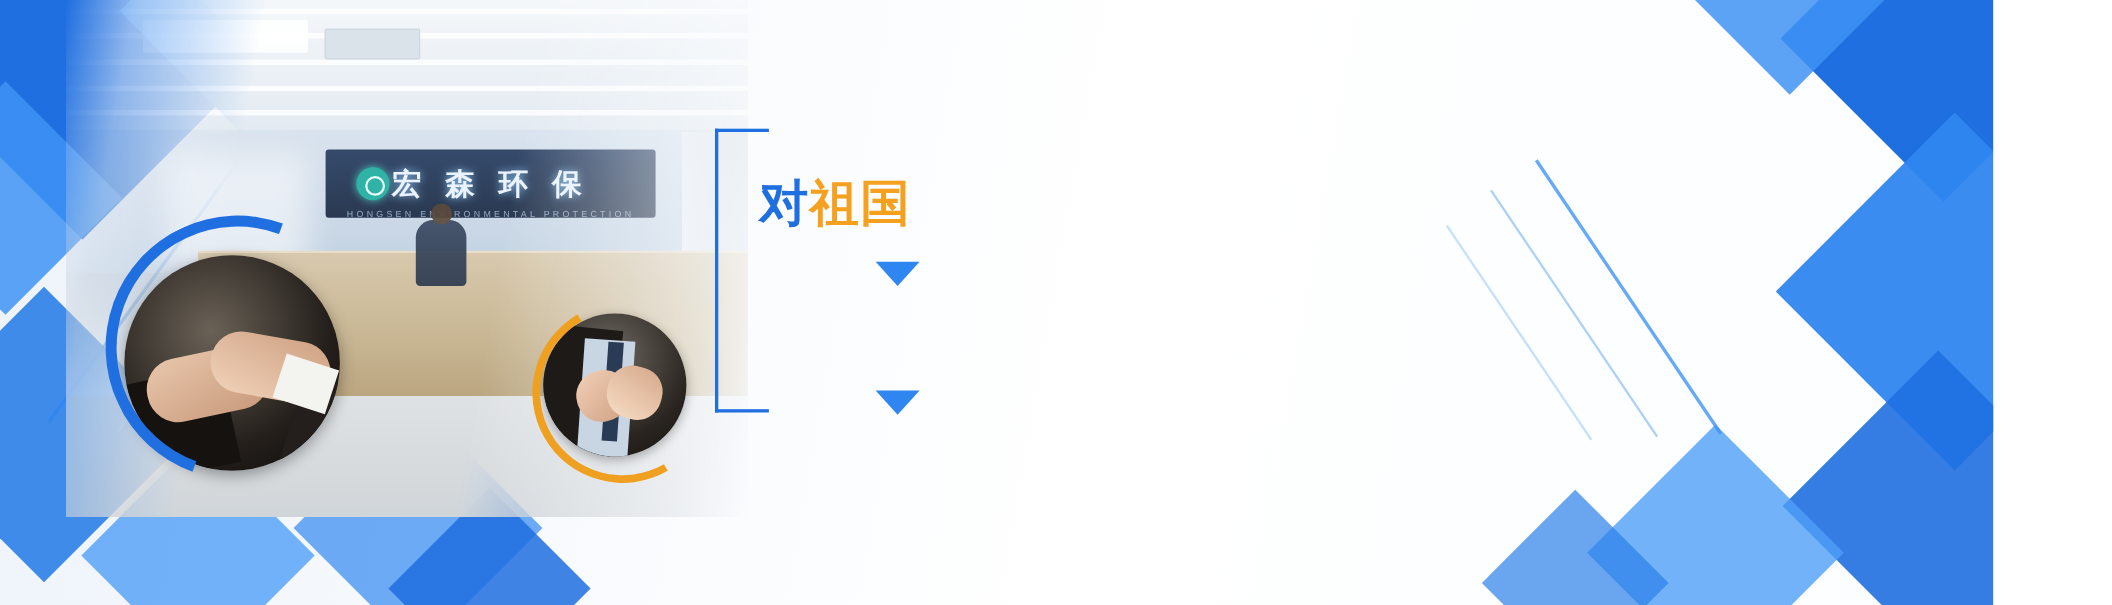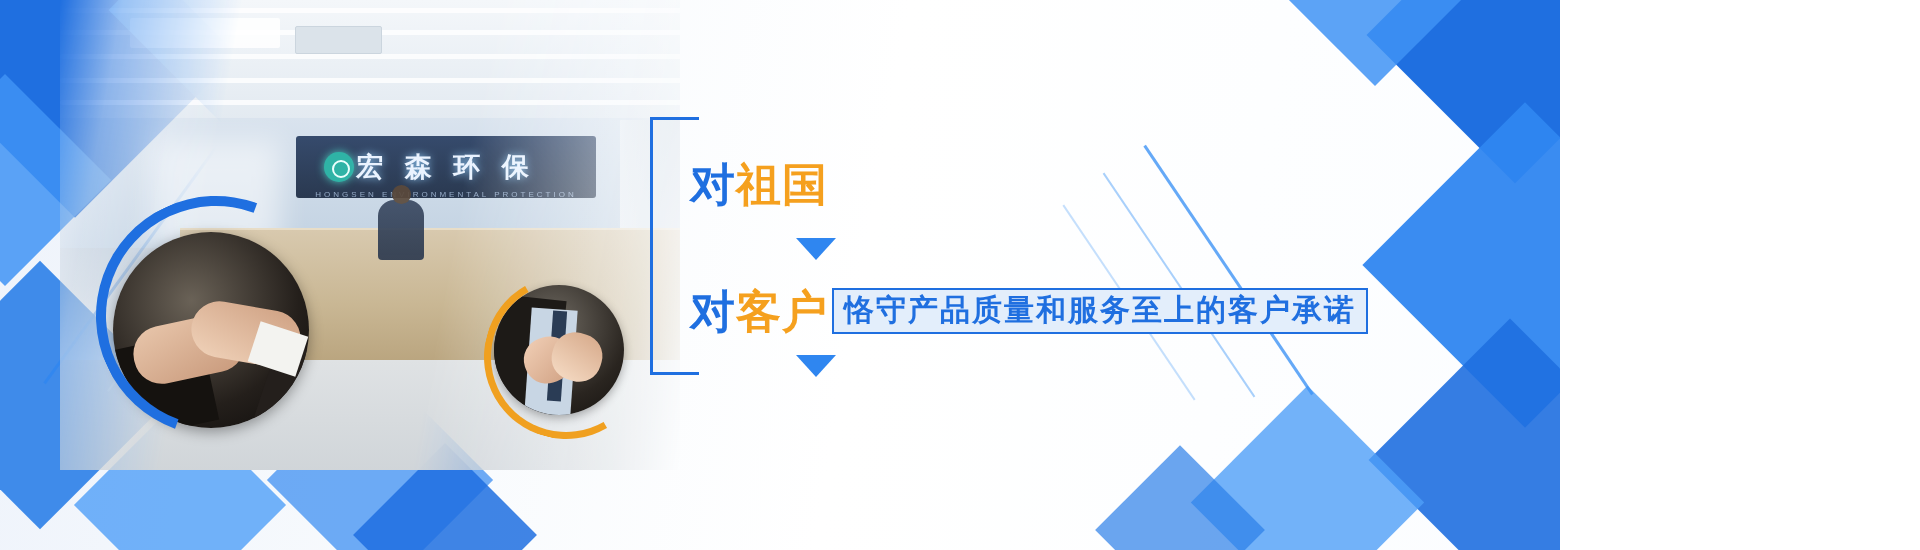--- a/index.html
+++ b/index.html
@@ -2,21 +2,21 @@
 <html><head>
 <meta charset="utf-8">
 <style>
   html,body{margin:0;padding:0;}
   body{
     width:1920px;height:550px;overflow:hidden;
     font-family:"Liberation Sans","DejaVu Sans",sans-serif;
     background:#ffffff;
   }
   #banner{
-    position:relative;width:1560px;height:550px;overflow:hidden;
+    position:relative;width:1812px;height:550px;overflow:hidden;
     background:linear-gradient(100deg,#eef3fb 0%,#f7fafd 28%,#ffffff 55%,#fbfdff 100%);
   }
 
   
   .deco{position:absolute;pointer-events:none;}
 
   .lp1{left:-40px;top:-60px;width:230px;height:230px;background:#1f6fe0;transform:rotate(45deg);}
   .lp2{left:150px;top:-90px;width:200px;height:200px;background:#2f86f0;transform:rotate(45deg);opacity:.92;}
   .lp3{left:-70px;top:105px;width:150px;height:150px;background:#3f93f5;transform:rotate(45deg);opacity:.85;}
   .lp4{left:-55px;top:300px;width:190px;height:190px;background:#2b7fe8;transform:rotate(45deg);opacity:.9;}
@@ -114,21 +114,21 @@
   #ringB{left:484px;top:275px;width:150px;height:150px;border-radius:50%;
     border:7px solid #f0a020;border-top-color:transparent;border-right-color:transparent;
     transform:rotate(15deg);}
 
   
   #content{position:absolute;left:650px;top:70px;width:700px;height:330px;}
 
   #bracket{position:absolute;left:0;top:47px;width:46px;height:252px;
     border-left:3px solid #1f6fe0;border-top:3px solid #1f6fe0;border-bottom:3px solid #1f6fe0;}
 
-  .row{position:absolute;left:40px;display:flex;align-items:center;white-space:nowrap;}
+  .row{position:absolute;left:40px;display:flex;align-items:center;white-space:nowrap;flex-direction:column;}
   #row1{top:92px;}
   #row2{top:218px;}
   #row3{top:326px;}
 
   .lead{font-size:45px;font-weight:bold;letter-spacing:1px;line-height:1;
     font-family:"DejaVu Sans","Liberation Sans",sans-serif;}
   .lead .c-blue{color:#1f6fe0;}
   .lead .c-orange{color:#f5a01e;}
 
   .boxtxt{
@@ -217,24 +217,18 @@
 
     <div class="arrow" id="arrow1"></div>
     <div class="arrow" id="arrow2"></div>
 
     <div class="row" id="row1">
       <span class="lead">
         <span class="c-blue">对</span><span class="c-orange">祖国</span>
       </span>
     </div>
 
-    <div class="row" id="row2">
-      <span class="lead">
-        <span class="c-blue">对</span><span class="c-orange">客户</span>
-      </span>
-      <span class="boxtxt">恪守产品质量和服务至上的客户承诺</span>
-    </div>
 
     <div class="row" id="row3">
     </div>
 
   </div>
 </div>
 
 </body></html>

